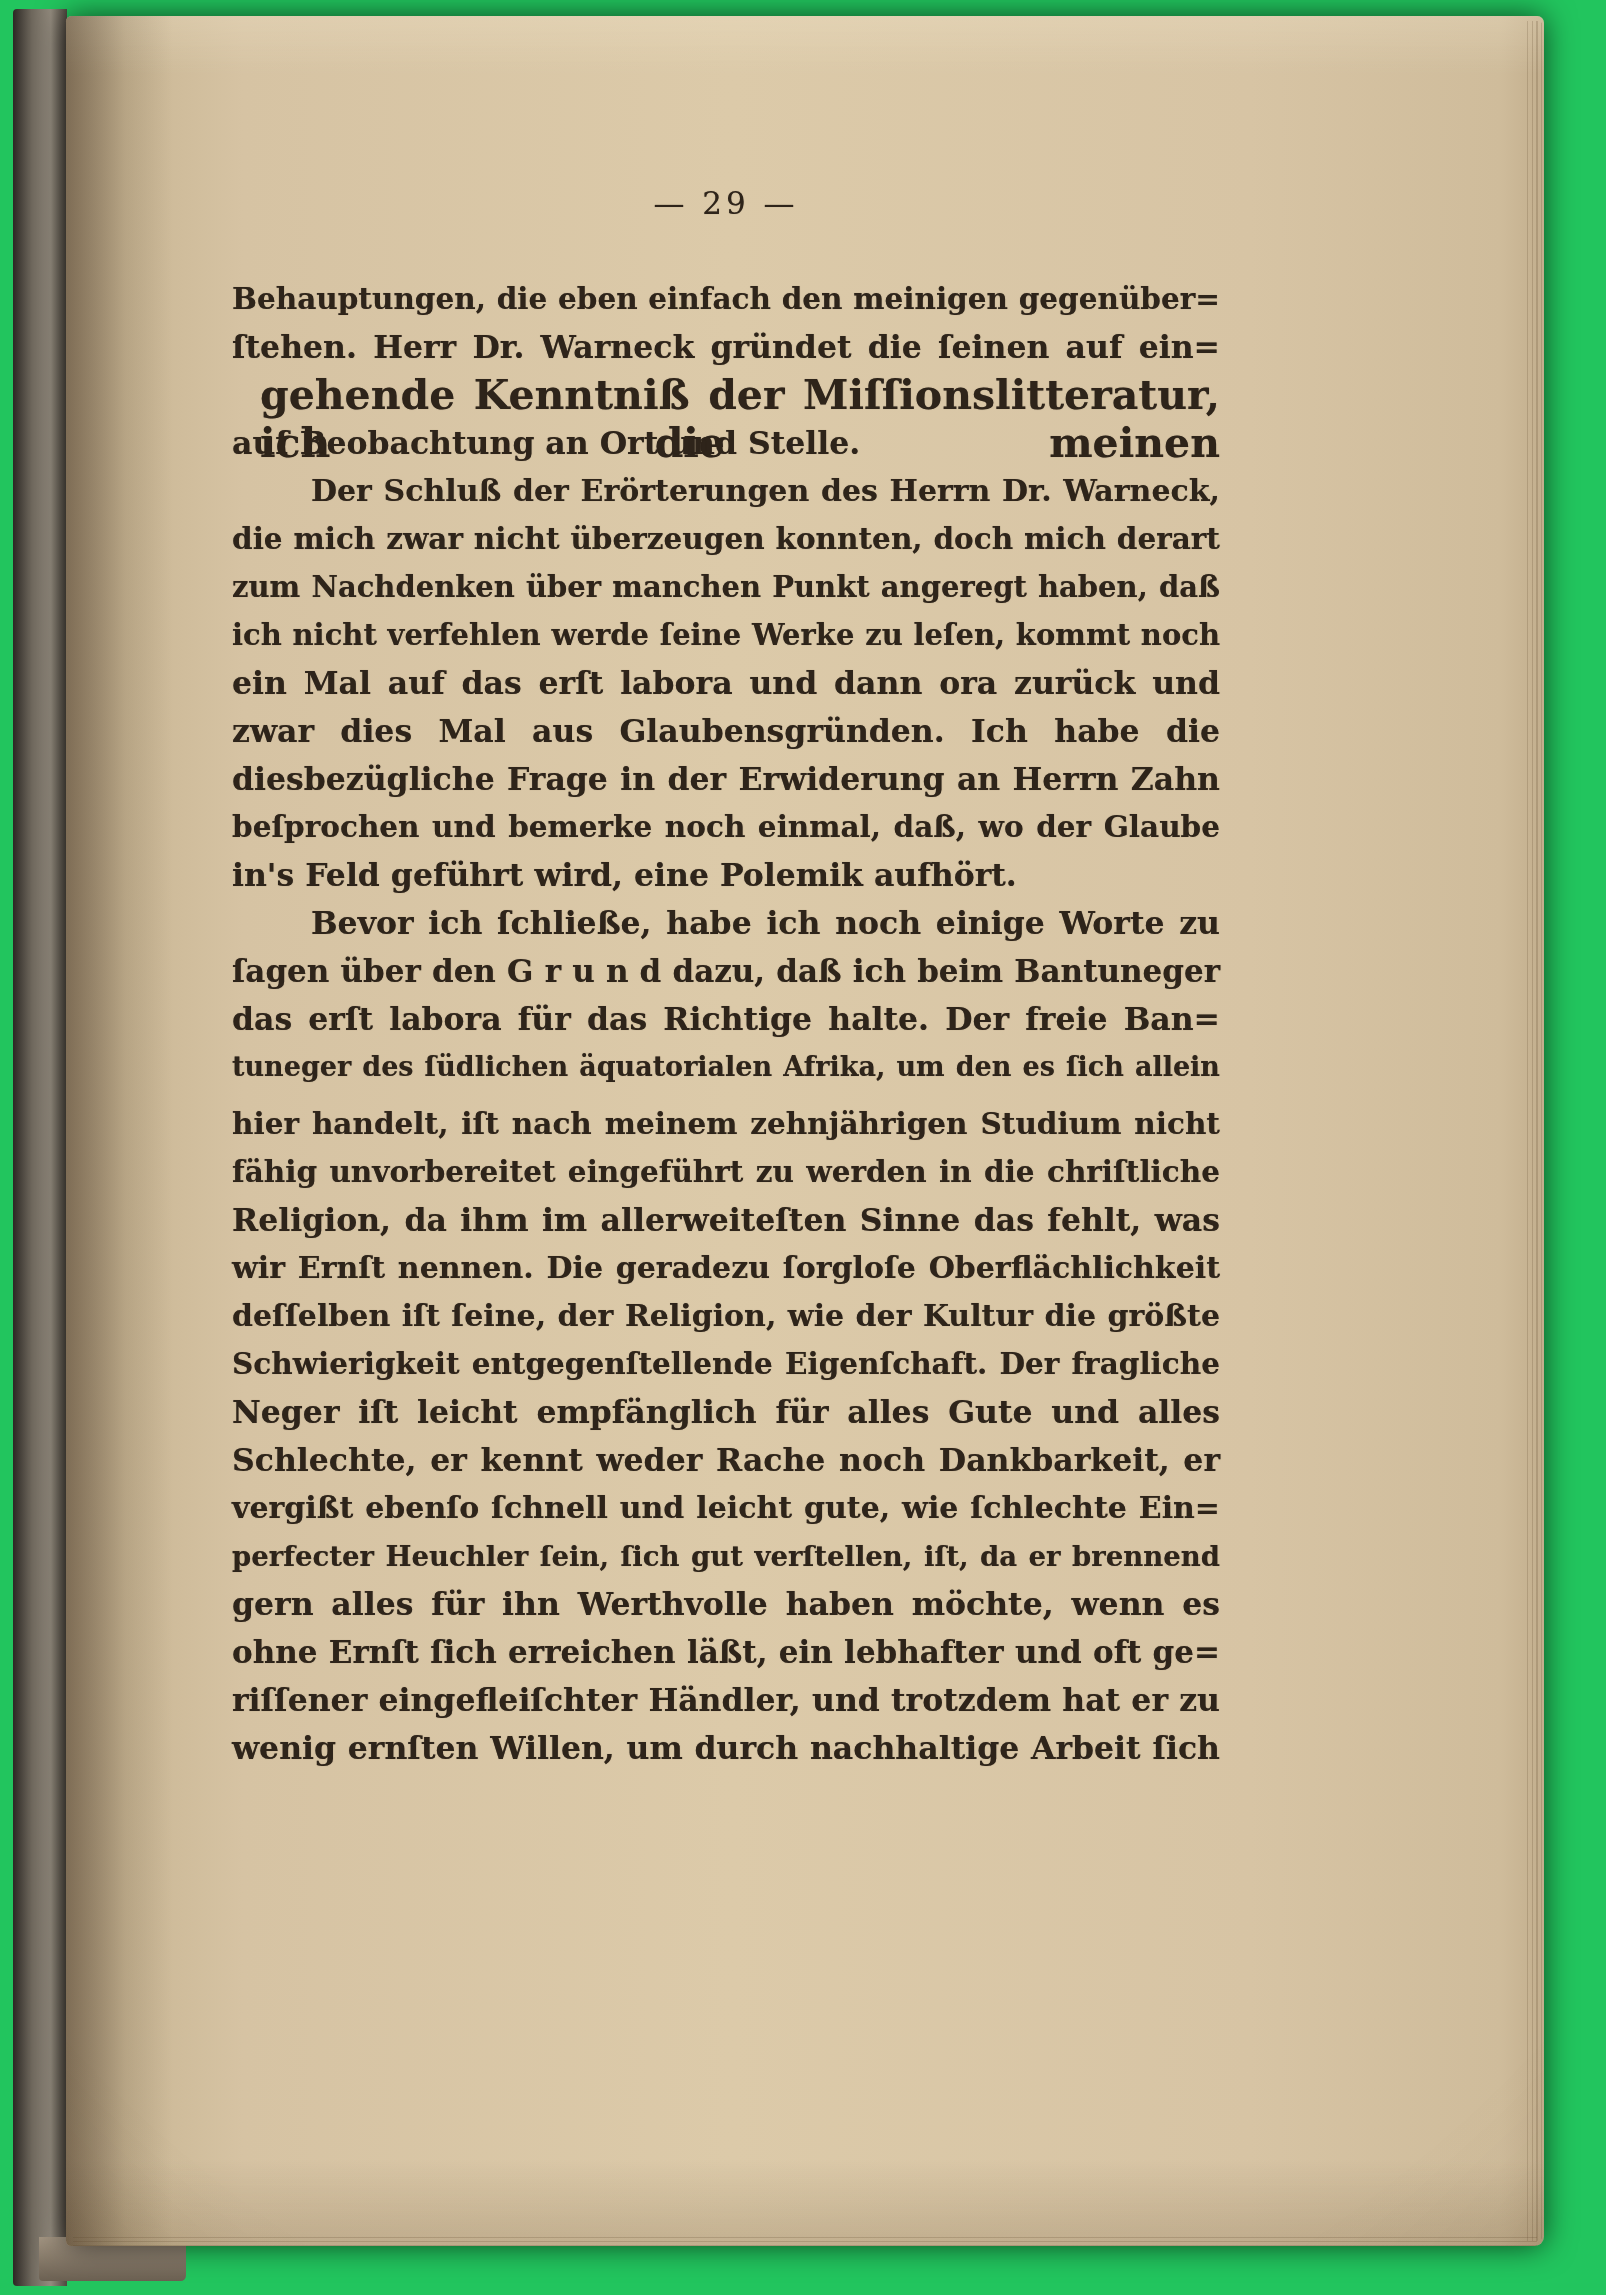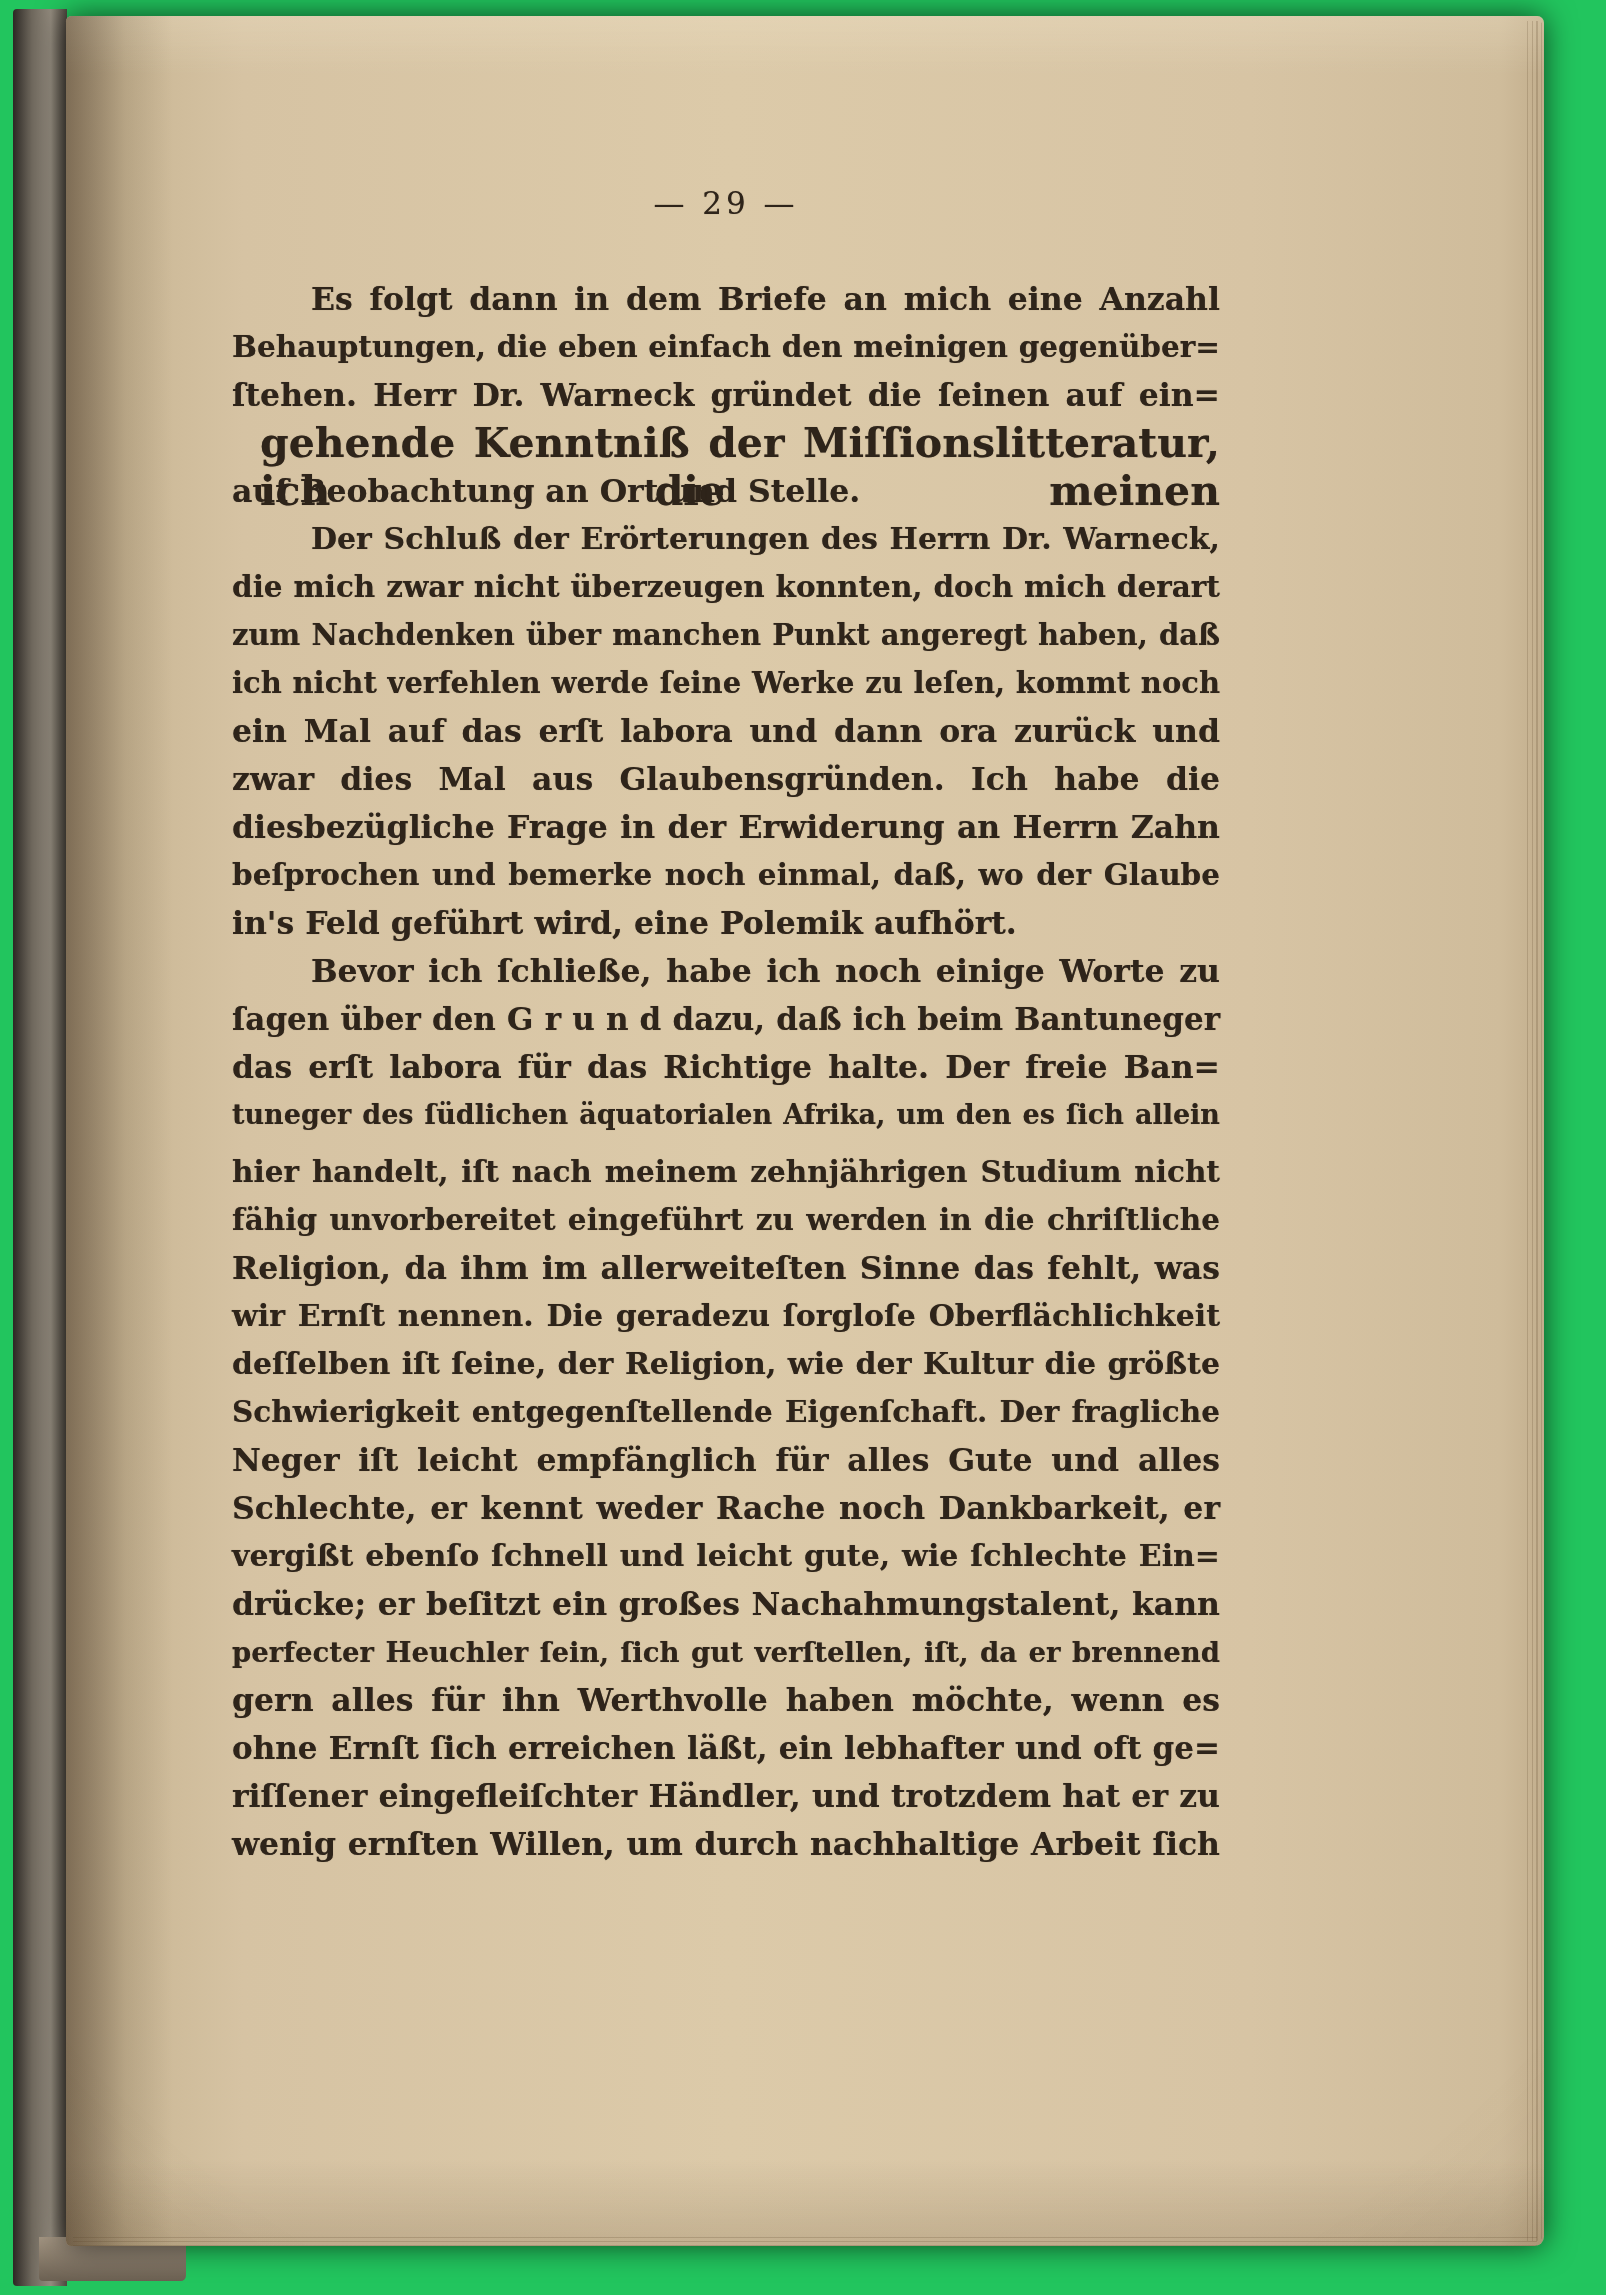--- a/index.html
+++ b/index.html
@@ -85,21 +85,20 @@
 
   <div class="page">
     <div class="gutter"></div>
     <div class="fore-edge"></div>
     <div class="bottom-edge"></div>
 
     <div class="pagenum">— 29 —</div>
 
     <div class="text">
         <div class="paragraph">
-          <div class="line first" style="">Es folgt dann in dem Briefe an mich eine Anzahl</div>
           <div class="line" style="font-size: 29.5px;">Behauptungen, die eben einfach den meinigen gegenüber=</div>
           <div class="line" style="">ſtehen. Herr Dr. Warneck gründet die ſeinen auf ein=</div>
           <div class="line" style="font-size: 41px; margin-left: 28px;">gehende Kenntniß der Miſſionslitteratur, ich die meinen</div>
           <div class="line endpara" style="">auf Beobachtung an Ort und Stelle.</div>
         </div>
         <div class="paragraph">
           <div class="line first" style="font-size: 30px;">Der Schluß der Erörterungen des Herrn Dr. Warneck,</div>
           <div class="line" style="font-size: 29.5px;">die mich zwar nicht überzeugen konnten, doch mich derart</div>
           <div class="line" style="font-size: 29px;">zum Nachdenken über manchen Punkt angeregt haben, daß</div>
           <div class="line" style="font-size: 29px;">ich nicht verfehlen werde ſeine Werke zu leſen, kommt noch</div>
@@ -116,21 +115,20 @@
           <div class="line" style="font-size: 27px;">tuneger des ſüdlichen äquatorialen Afrika, um den es ſich allein</div>
           <div class="line" style="font-size: 29.5px; margin-top: 9px;">hier handelt, iſt nach meinem zehnjährigen Studium nicht</div>
           <div class="line" style="font-size: 29.5px;">fähig unvorbereitet eingeführt zu werden in die chriſtliche</div>
           <div class="line" style="">Religion, da ihm im allerweiteſten Sinne das fehlt, was</div>
           <div class="line" style="font-size: 30px;">wir Ernſt nennen. Die geradezu ſorgloſe Oberflächlichkeit</div>
           <div class="line" style="font-size: 30px;">deſſelben iſt ſeine, der Religion, wie der Kultur die größte</div>
           <div class="line" style="font-size: 29.5px;">Schwierigkeit entgegenſtellende Eigenſchaft. Der fragliche</div>
           <div class="line" style="">Neger iſt leicht empfänglich für alles Gute und alles</div>
           <div class="line" style="">Schlechte, er kennt weder Rache noch Dankbarkeit, er</div>
           <div class="line" style="font-size: 30px;">vergißt ebenſo ſchnell und leicht gute, wie ſchlechte Ein=</div>
-          <div class="line" style="">drücke; er beſitzt ein großes Nachahmungstalent, kann</div>
           <div class="line" style="font-size: 27.5px;">perfecter Heuchler ſein, ſich gut verſtellen, iſt, da er brennend</div>
           <div class="line" style="">gern alles für ihn Werthvolle haben möchte, wenn es</div>
           <div class="line" style="font-size: 31px;">ohne Ernſt ſich erreichen läßt, ein lebhafter und oft ge=</div>
           <div class="line" style="">riſſener eingefleiſchter Händler, und trotzdem hat er zu</div>
           <div class="line" style="">wenig ernſten Willen, um durch nachhaltige Arbeit ſich</div>
         </div>
       </div>
   </div>
 </div>
 

